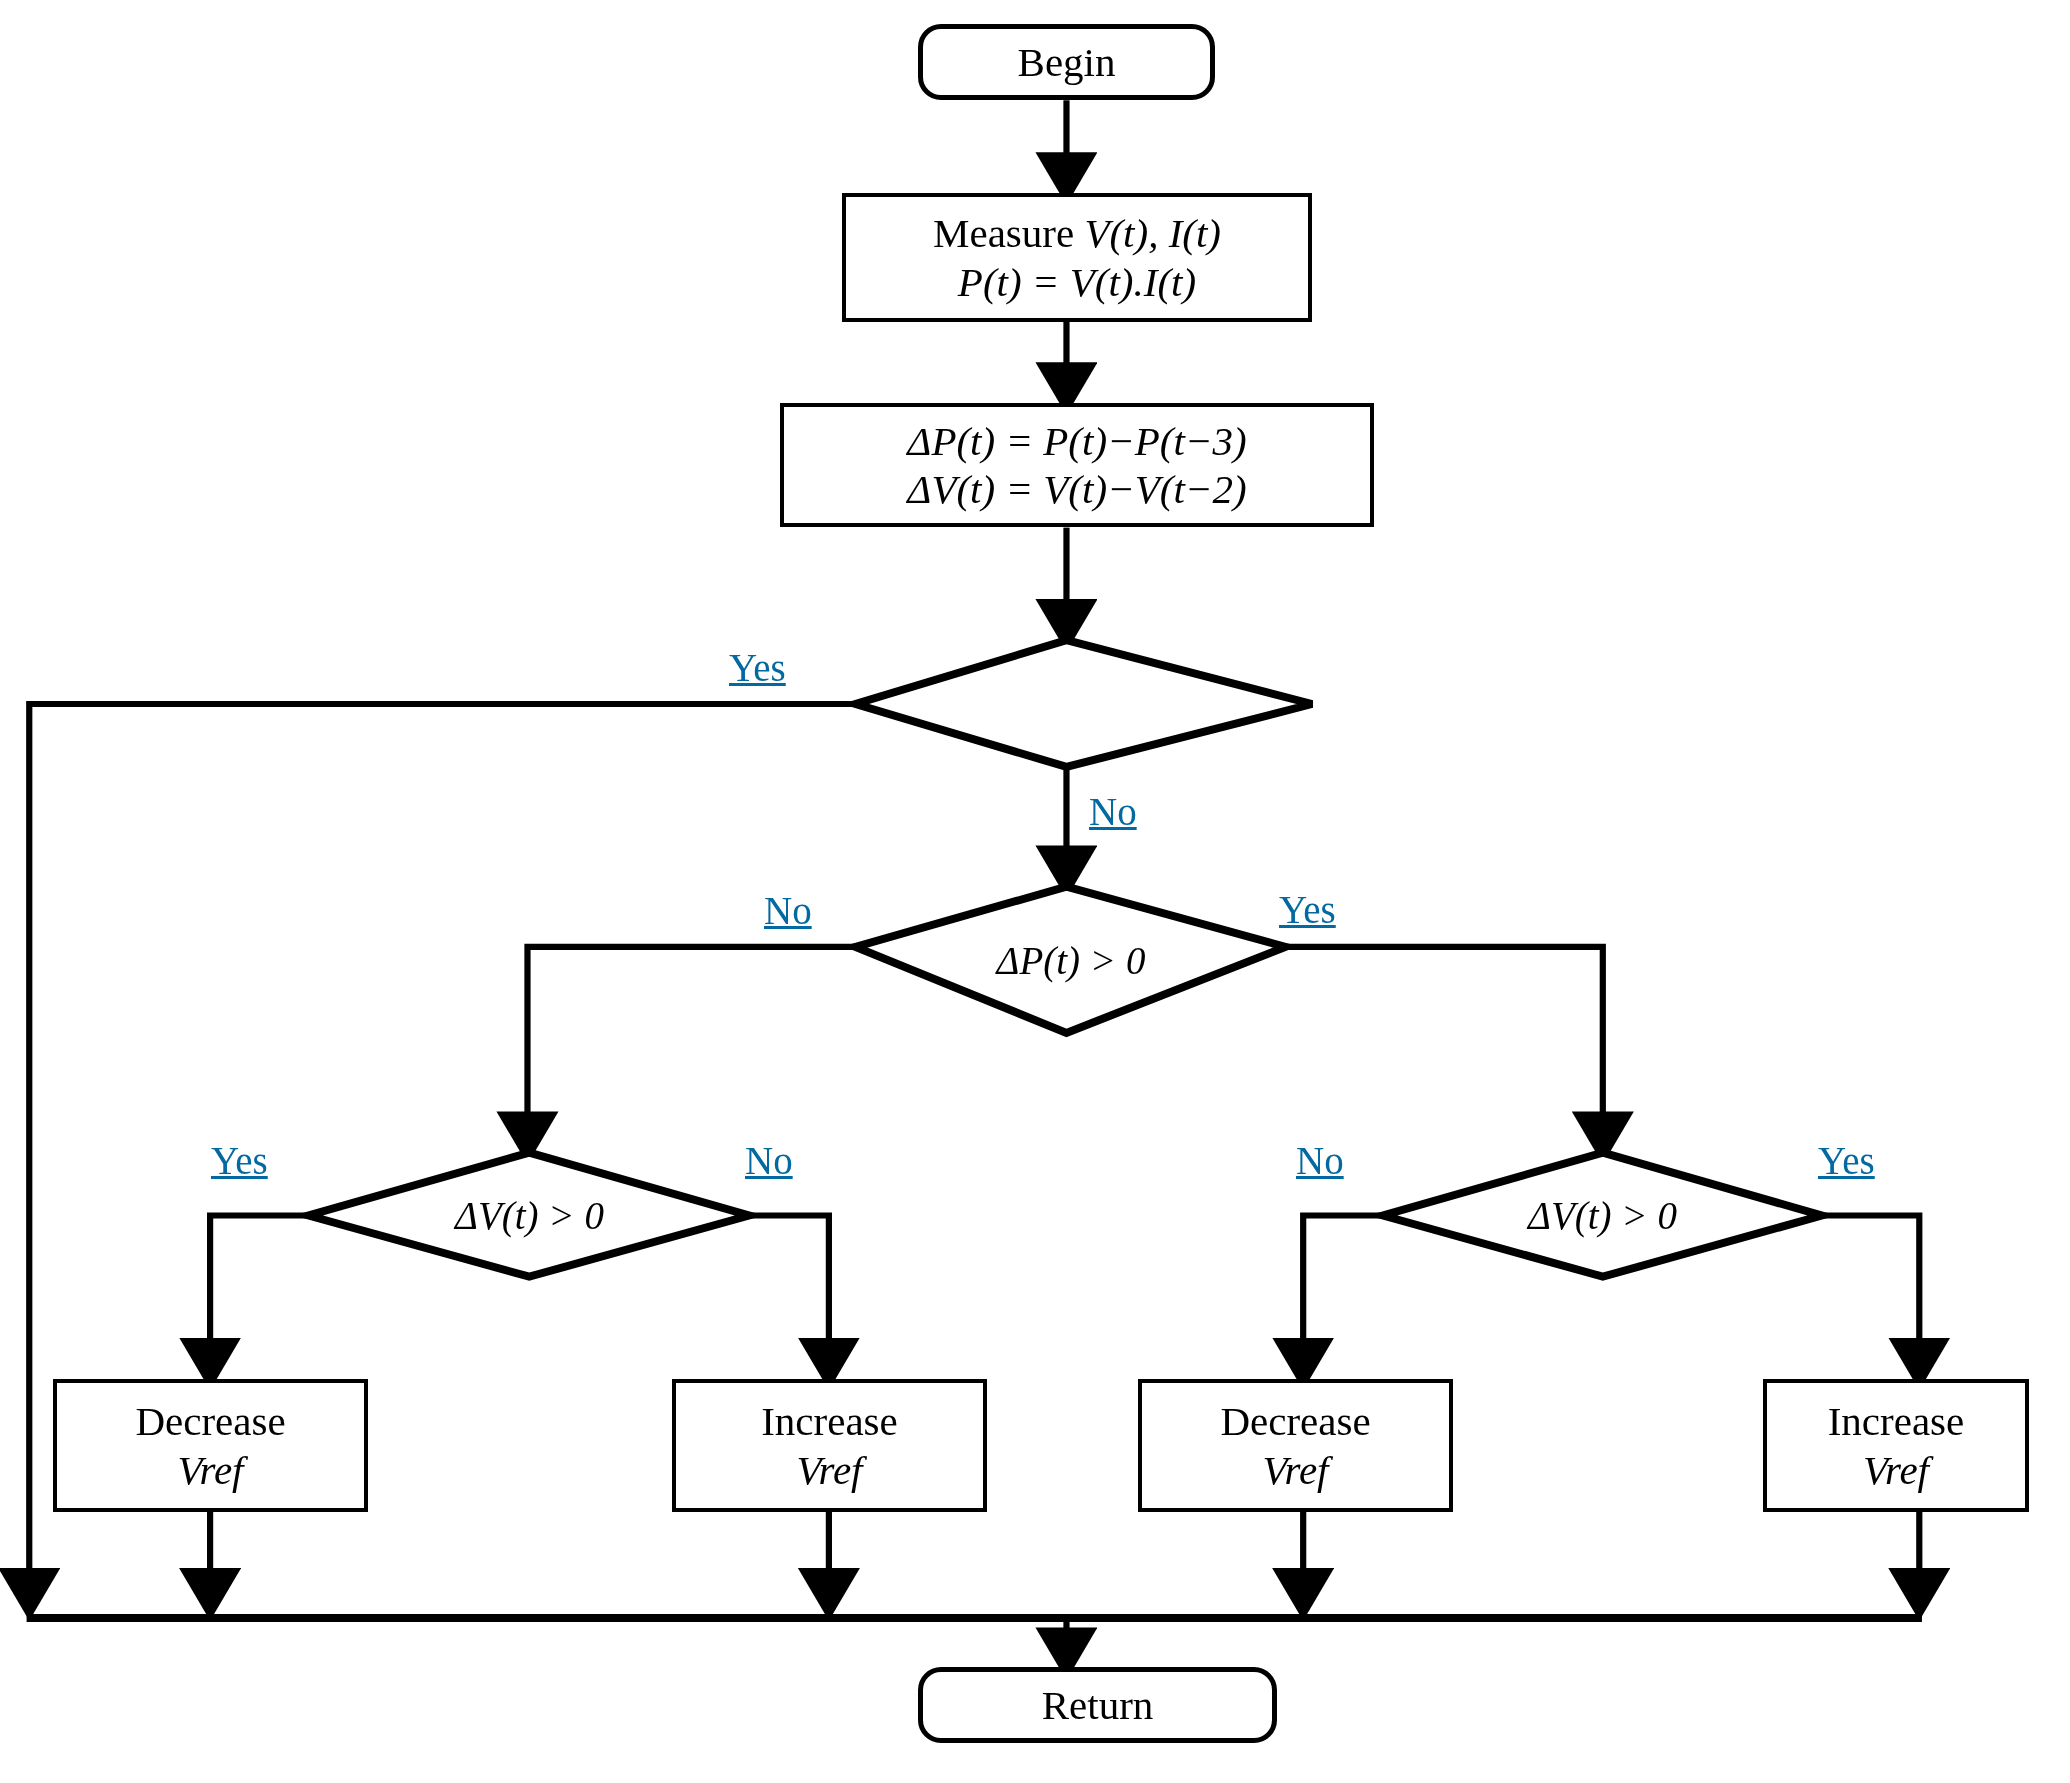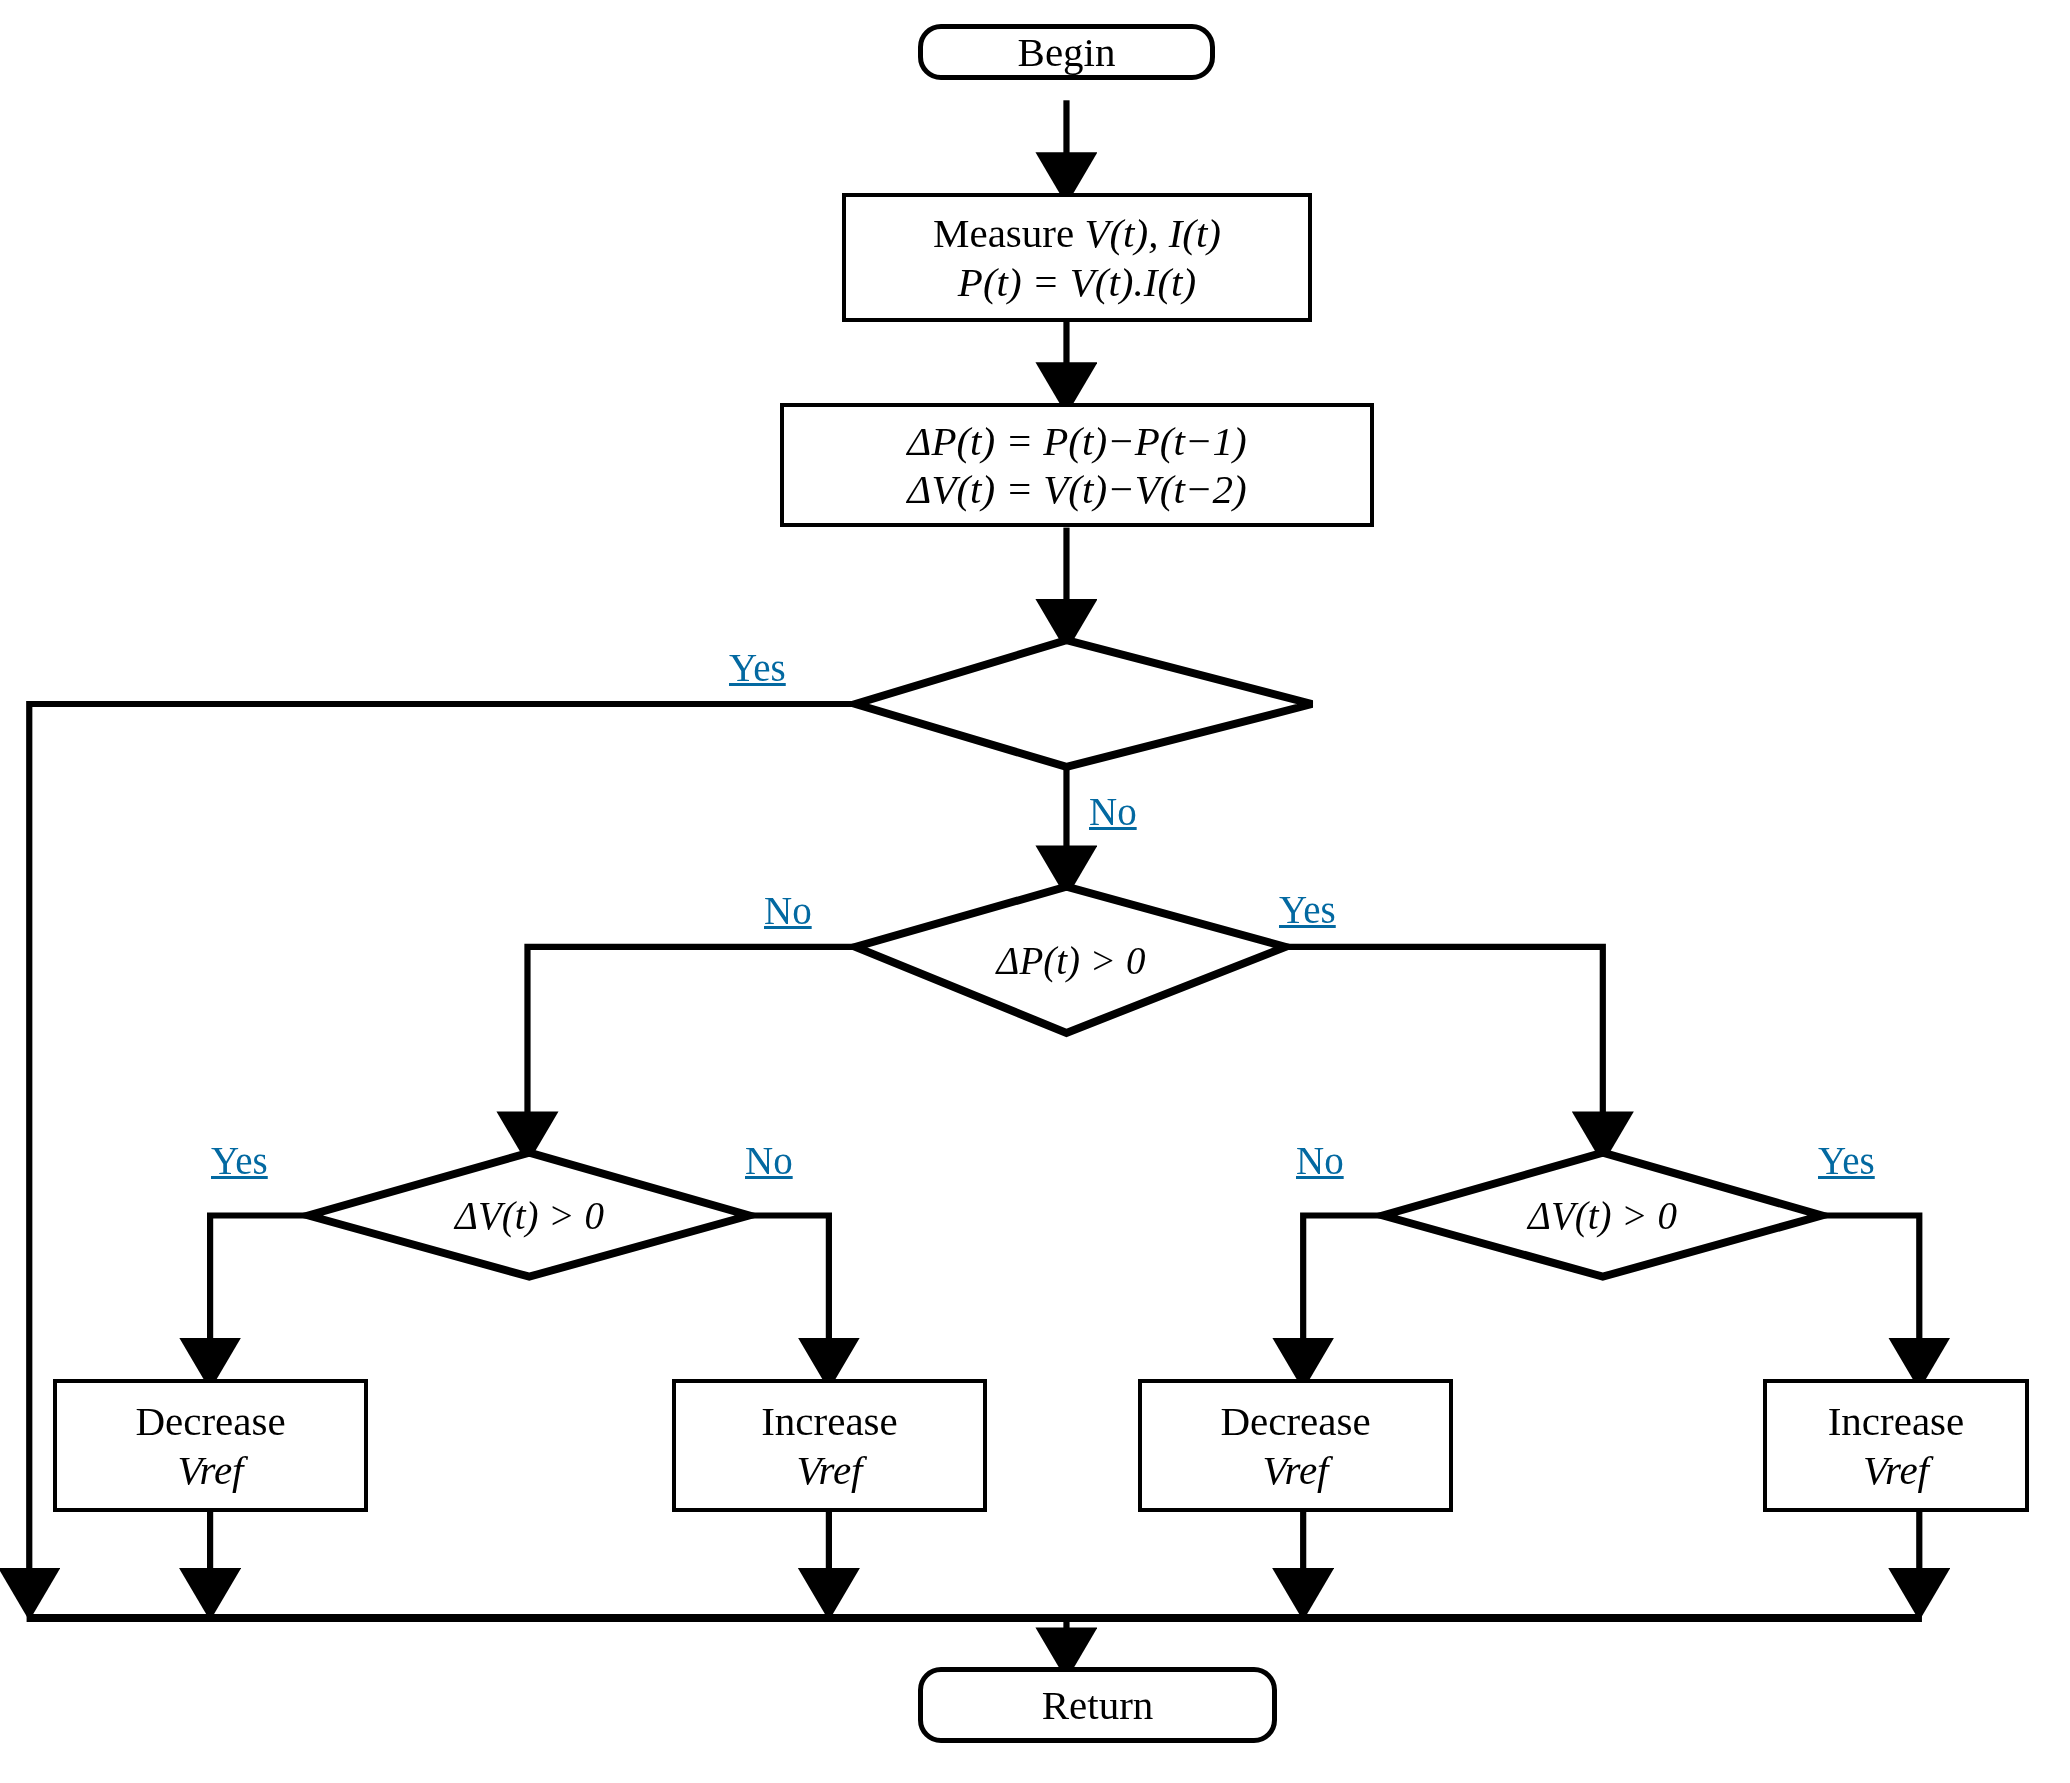--- a/index.html
+++ b/index.html
@@ -66,31 +66,31 @@
 
       <line x1="1203" y1="1825" x2="1203" y2="1872" marker-end="url(#ah)"></line>
 
       <polygon points="1203,722 1480,794 1203,865 965,794" stroke-width="9" fill="#fff"></polygon>
       <polygon points="1203,1000 1450,1068 1203,1165 965,1068" stroke-width="9" fill="#fff"></polygon>
       <polygon points="597,1300 845,1371 597,1440 348,1371" stroke-width="9" fill="#fff"></polygon>
       <polygon points="1808,1300 2055,1371 1808,1440 1560,1371" stroke-width="9" fill="#fff"></polygon>
     </g>
   </svg>
 
-  <div class="node terminal" style="left:918px;top:24px;width:297px;height:56px;">
+  <div class="node terminal" style="left:918px;top:24px;width:297px;height:76px;">
     <span>Begin</span>
   </div>
 
   <div class="node process" style="left:842px;top:193px;width:470px;height:129px;">
     <span class="ln"><span>Measure </span><span class="mathi">V(t), I(t)</span></span>
     <span class="ln mathi">P(t) = V(t).I(t)</span>
   </div>
 
   <div class="node process" style="left:780px;top:403px;width:594px;height:124px;">
-    <span class="ln mathi">ΔP(t) = P(t)−P(t−1)</span>
+    <span class="ln mathi">ΔP(t) = P(t)−P(t−3)</span>
     <span class="ln mathi">ΔV(t) = V(t)−V(t−2)</span>
   </div>
 
 
   <div class="diamond-wrap" style="left:856px;top:887px;width:430px;height:146px;">
     <span class="diamond-label">ΔP(t) &gt; 0</span>
   </div>
 
   <div class="diamond-wrap" style="left:309px;top:1153px;width:441px;height:124px;">
     <span class="diamond-label">ΔV(t) &gt; 0</span>

